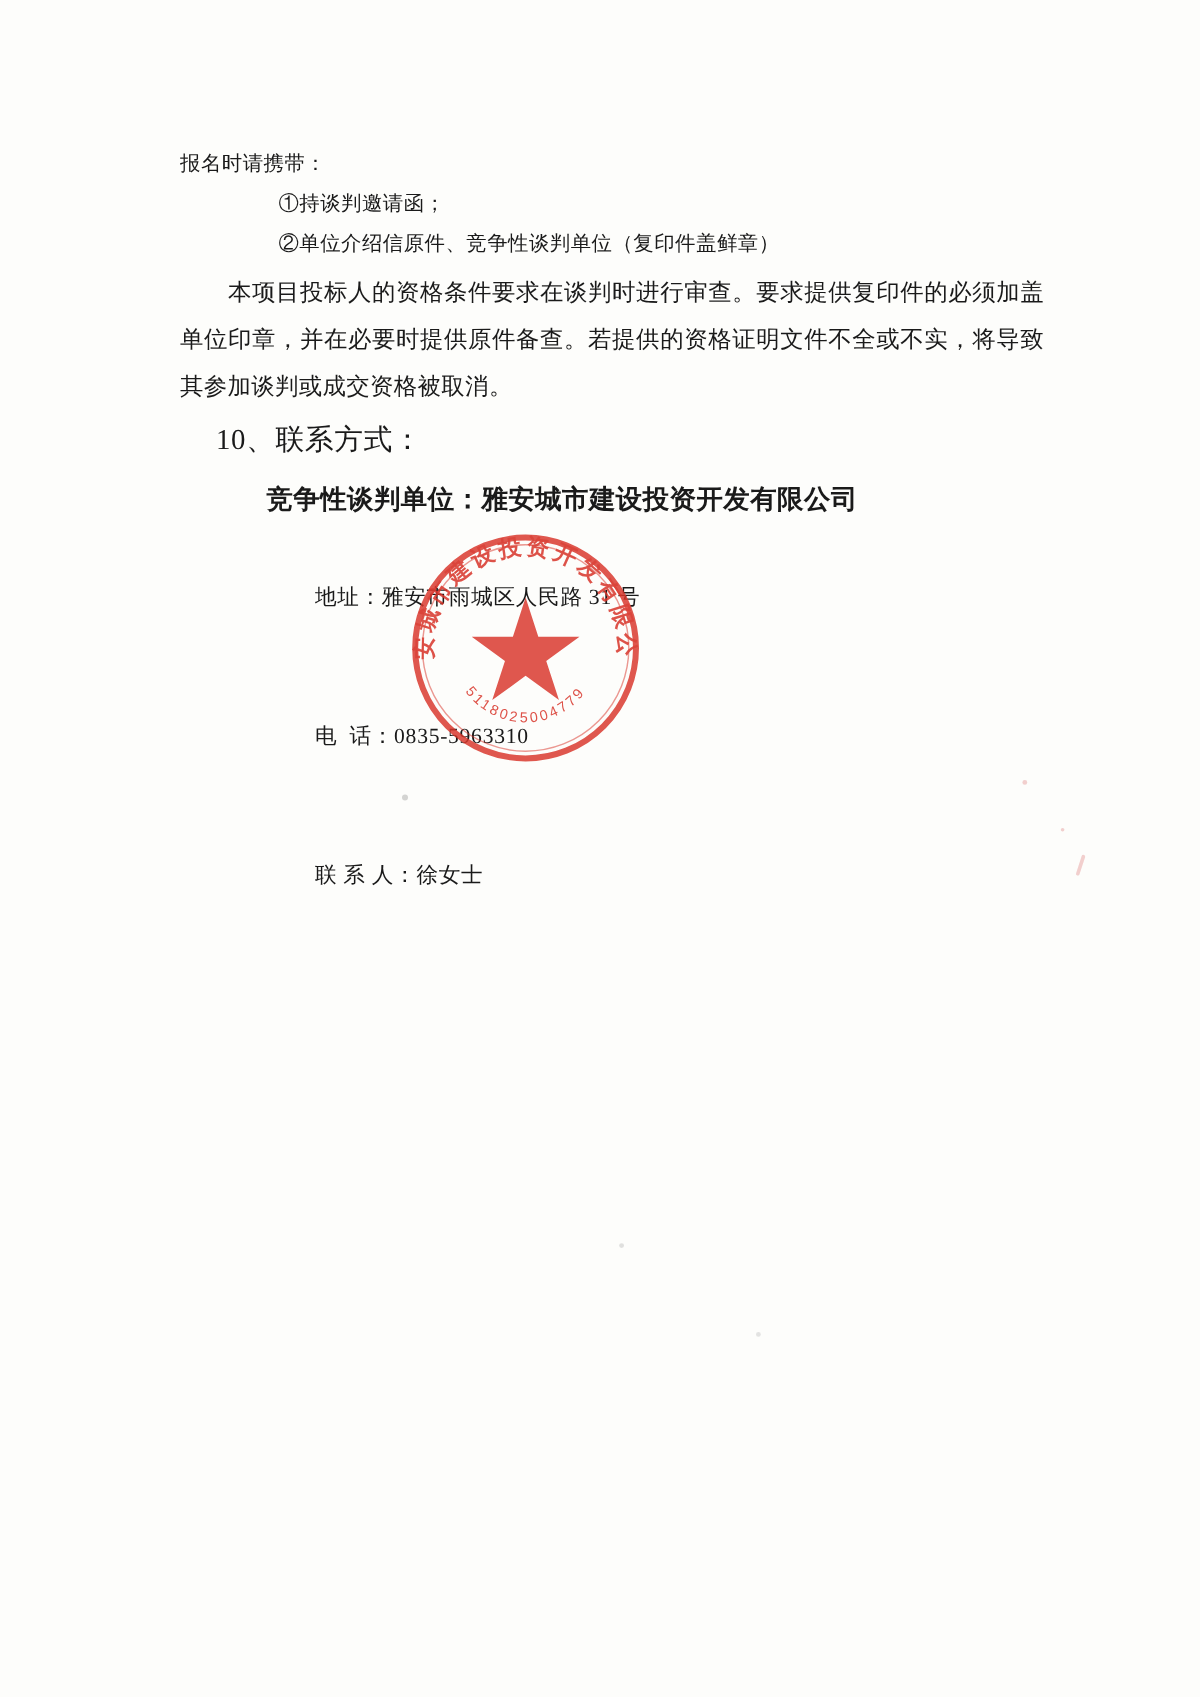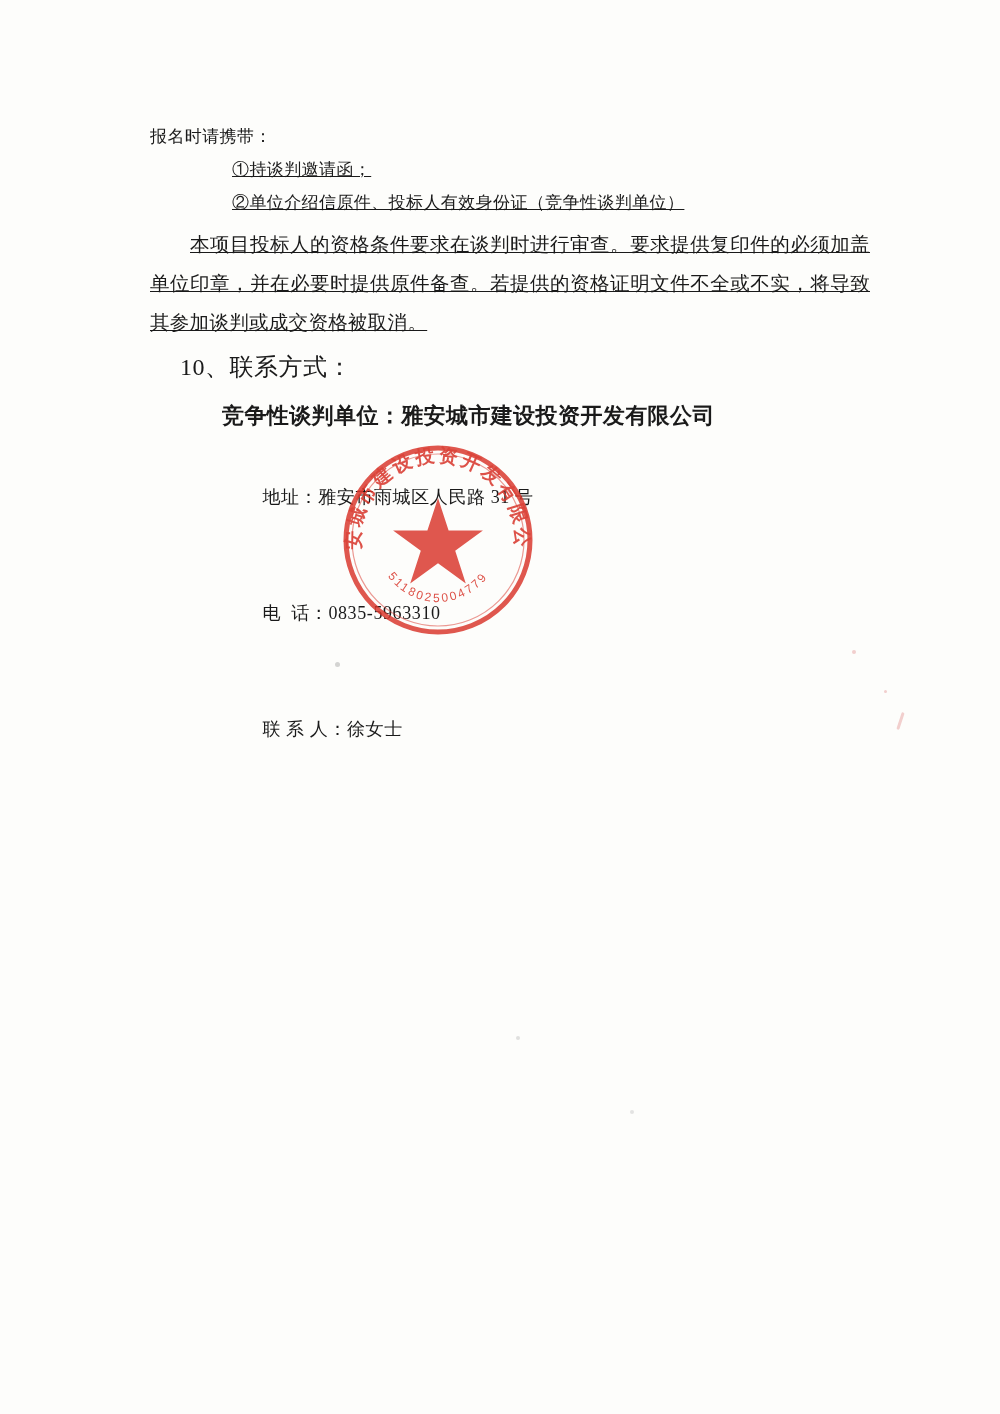--- a/index.html
+++ b/index.html
@@ -29,30 +29,30 @@
     top: 120px;
     width: 720px;
   }
 
   .line {
     font-size: 17px;
     line-height: 1.95;
     letter-spacing: 0.4px;
     white-space: pre;
   }
-  .indent-2 { padding-left: 82px; text-decoration: underline; }
+  .indent-2 { padding-left: 82px; }
 
   .para {
     font-size: 19.5px;
     line-height: 2.0;
     letter-spacing: 0.3px;
     text-align: justify;
     text-justify: inter-ideograph;
   }
-  .para-first { text-indent: 40px; text-decoration: underline; }
+  .para-first { text-indent: 40px; }
 
   .section-head {
     font-size: 24px;
     font-weight: normal;
     padding-left: 30px;
     line-height: 2.1;
     letter-spacing: 0.5px;
   }
 
   .contact-head {
@@ -101,21 +101,21 @@
 </head>
 <body>
 
 <div class="page-scan"></div>
 
 <div class="page-body">
 
   <div class="line">报名时请携带：</div>
 
   <div class="line indent-2">①持谈判邀请函；</div>
-  <div class="line indent-2">②单位介绍信原件、投标人有效身份证（竞争性谈判单位）</div>
+  <div class="line indent-2">②单位介绍信原件、竞争性谈判单位（复印件盖鲜章）</div>
 
   <div class="spacer-sm"></div>
 
   <div class="para para-first">本项目投标人的资格条件要求在谈判时进行审查。要求提供复印件的必须加盖单位印章，并在必要时提供原件备查。若提供的资格证明文件不全或不实，将导致其参加谈判或成交资格被取消。</div>
 
   <div class="section-head">
     <span>10、</span><span>联系方式：</span>
   </div>
 
   <div class="contact-head">

